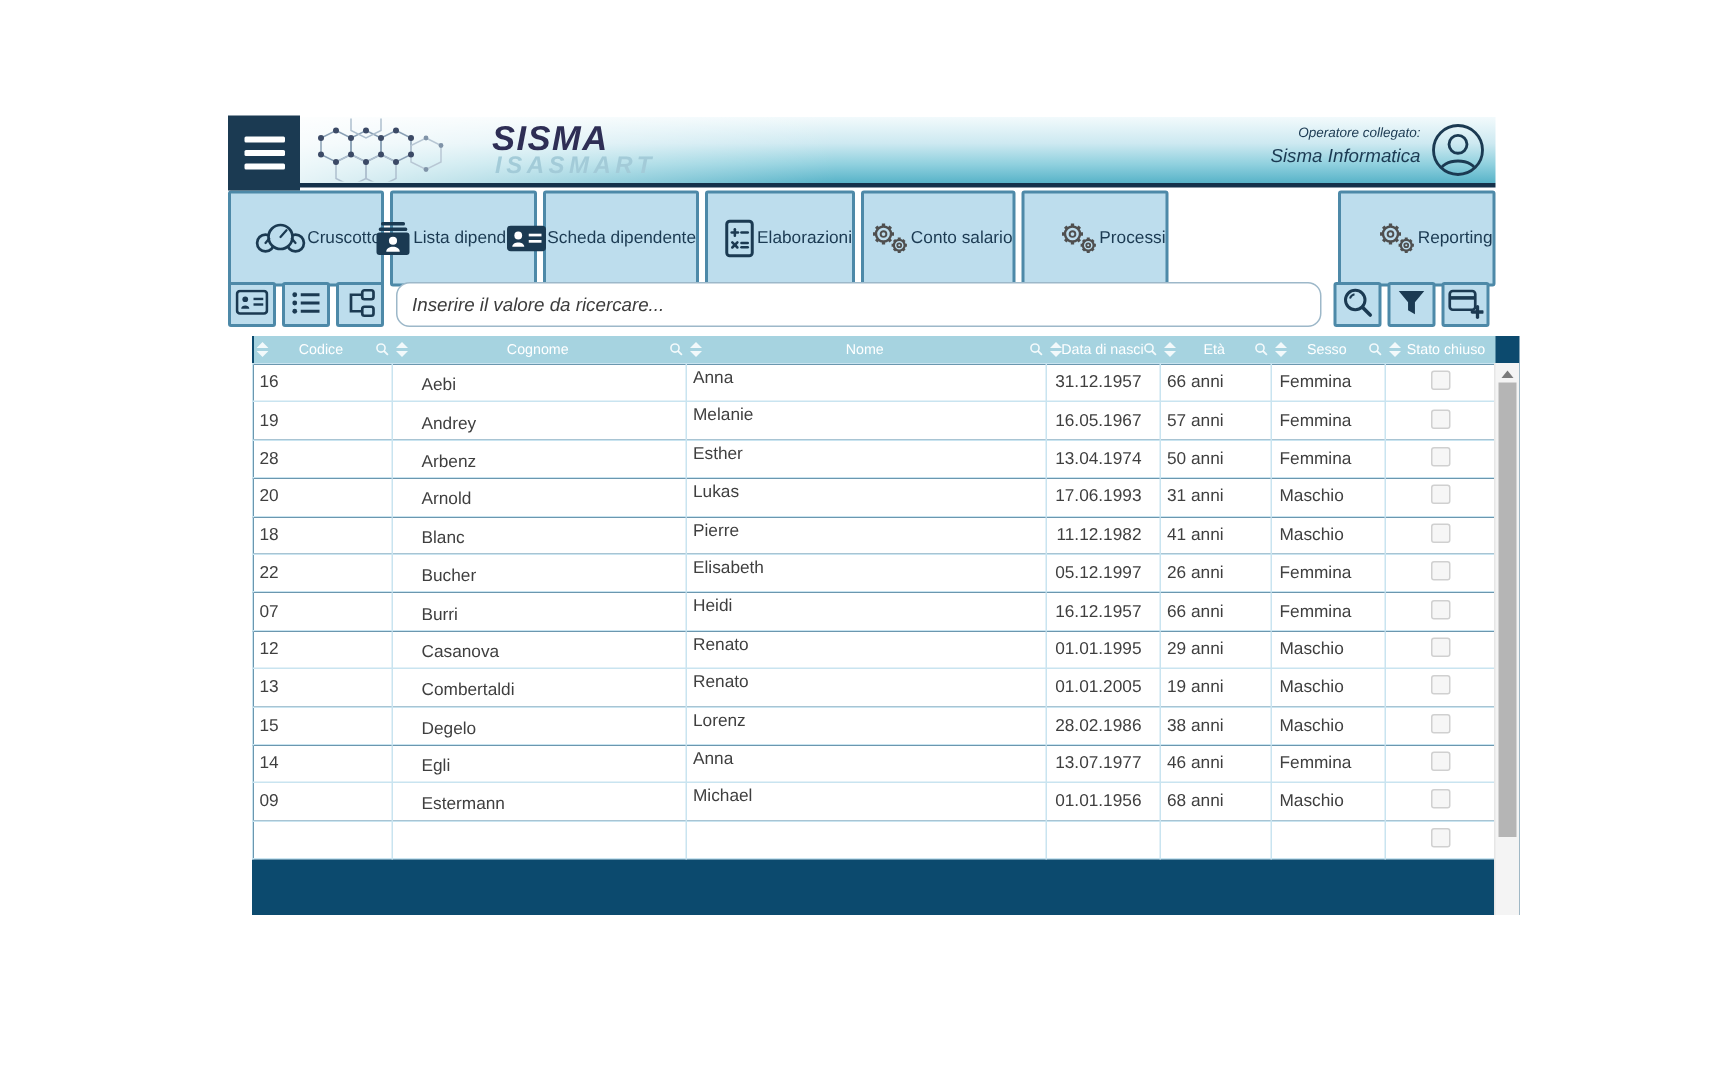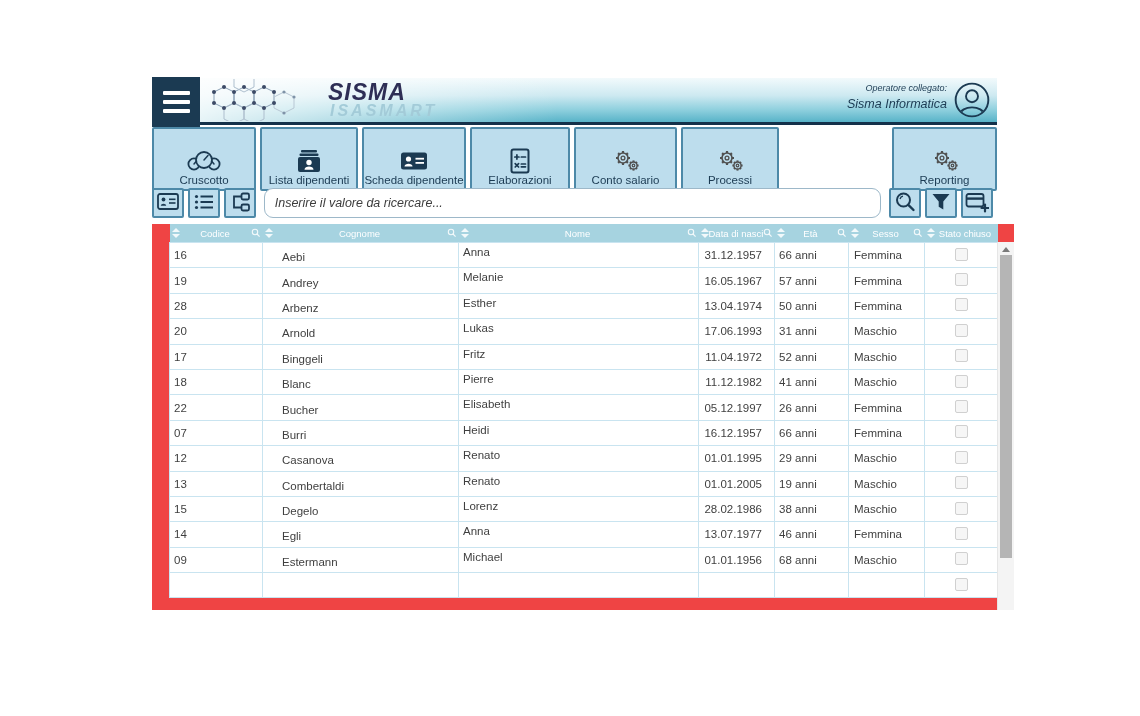--- a/index.html
+++ b/index.html
@@ -23,39 +23,39 @@
   .logo-title{font-size:23px;font-weight:bold;letter-spacing:1px;color:#2e2e55;}
   .logo-sub{font-size:16px;font-weight:bold;letter-spacing:3px;color:#a3cbd8;margin-top:-1px;margin-left:2px;}
   .operator{position:absolute;right:50px;top:5px;text-align:right;color:var(--navy,#1b3a52);}
   .operator-label{font-size:9px;}
   .operator-name{font-size:12.5px;margin-top:4px;}
   .avatar{position:absolute;right:6px;top:3px;width:38px;height:38px;cursor:pointer;}
 
   
   .toolbar{position:absolute;left:0;top:49px;width:845px;height:52px;display:flex;gap:4px;}
   .tbtn{height:64px;border:2px solid var(--button-border,#4d89a8);border-radius:2px;
-        background:var(--button-bg,#bddded);display:flex;flex-direction:column;align-items:center;
+        background:var(--button-bg,#bddded);display:flex;align-items:center;
         justify-content:flex-end;padding:2px 0 3px;box-sizing:border-box;cursor:pointer;}
   .tbtn .ticon{height:26px;display:flex;align-items:center;justify-content:center;}
   .tbtn .tlabel{font-size:11.5px;color:var(--navy,#1b3a52);white-space:nowrap;}
   .sp{flex:1;}
   .w104{width:104px}.w98{width:98px}.w100{width:100px}.w103{width:103px}.w105{width:105px}
 
   
   .searchrow{position:absolute;left:0;top:110px;width:845px;height:30px;display:flex;align-items:center;}
   .sbtn{width:33px;height:30px;border:2px solid var(--button-border,#4d89a8);border-radius:2px;
         background:var(--button-bg,#bddded);display:flex;align-items:center;justify-content:center;
         box-sizing:border-box;cursor:pointer;margin-right:4px;padding:0;}
   .search-input{width:641px;height:30px;box-sizing:border-box;border:1px solid #9db8c9;border-radius:9px;
         margin-left:4px;margin-right:8px;padding:0 10px;font-family:"Liberation Sans",sans-serif;
         font-size:12.5px;font-style:italic;color:#3c3c3c;}
   .search-input::placeholder{color:#3c3c3c;opacity:1;}
 
   
-  .grid{position:absolute;left:0;top:146px;width:845px;height:386px;overflow:hidden;background:#ef4444;padding-left:17px;}
+  .grid{position:absolute;left:16px;top:146px;width:845px;height:386px;overflow:hidden;background:#0c4a6e;}
   table{border-collapse:collapse;table-layout:fixed;width:828px;}
   thead th{background:var(--grid-header-bg,#a6d3e0);height:18px;padding:0 2px;font-weight:normal;
         font-size:9.5px;color:#fff;cursor:pointer;overflow:hidden;white-space:nowrap;}
   .th-in{display:flex;align-items:center;width:100%;}
   .th-in .lbl{flex:1;text-align:center;overflow:hidden;}
   tbody tr{height:25.4px;background:#fff;}
   tbody td{border:1px solid var(--grid-line,#c9e4f0);font-size:11.5px;color:#3f3f3f;
         overflow:hidden;white-space:nowrap;padding:0 2px;vertical-align:middle;}
   td.c-codice{padding-left:4px;}
   td.c-cognome{padding-left:19px;padding-top:4px;}
@@ -513,31 +513,20 @@
     <td class="c-cognome">Arnold</td>
     <td class="c-nome">Lukas</td>
     <td class="c-data">17.06.1993</td>
     <td class="c-eta">31 anni</td>
     <td class="c-sesso">Maschio</td>
     <td class="c-stato">
       <span class="cb"></span>
     </td>
   </tr>
             <tr>
-    <td class="c-codice">17</td>
-    <td class="c-cognome">Binggeli</td>
-    <td class="c-nome">Fritz</td>
-    <td class="c-data">11.04.1972</td>
-    <td class="c-eta">52 anni</td>
-    <td class="c-sesso">Maschio</td>
-    <td class="c-stato">
-      <span class="cb"></span>
-    </td>
-  </tr>
-            <tr>
     <td class="c-codice">18</td>
     <td class="c-cognome">Blanc</td>
     <td class="c-nome">Pierre</td>
     <td class="c-data">11.12.1982</td>
     <td class="c-eta">41 anni</td>
     <td class="c-sesso">Maschio</td>
     <td class="c-stato">
       <span class="cb"></span>
     </td>
   </tr>

